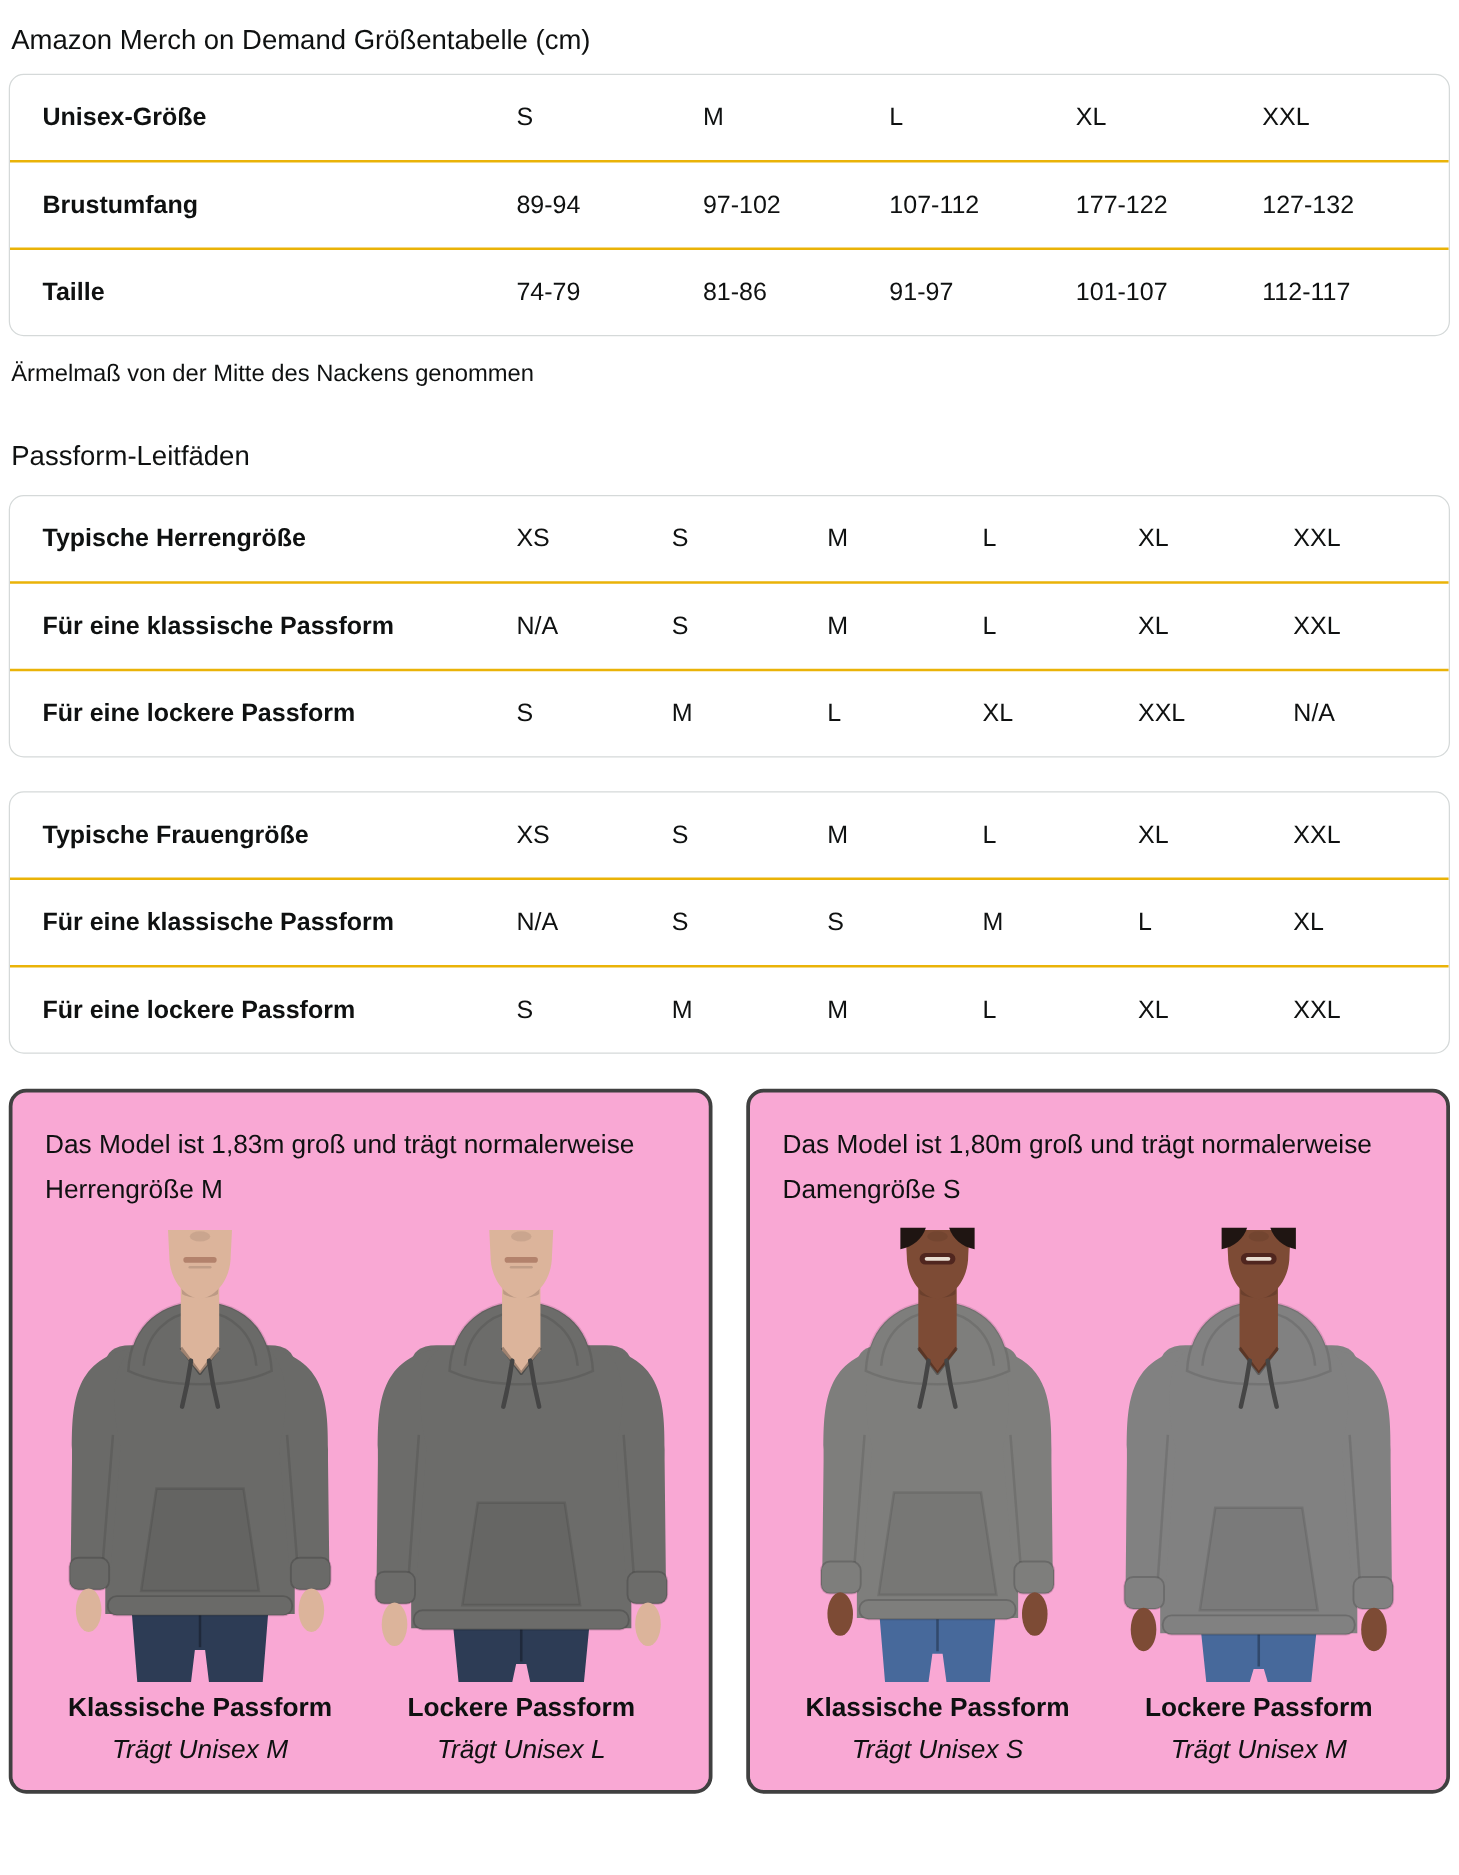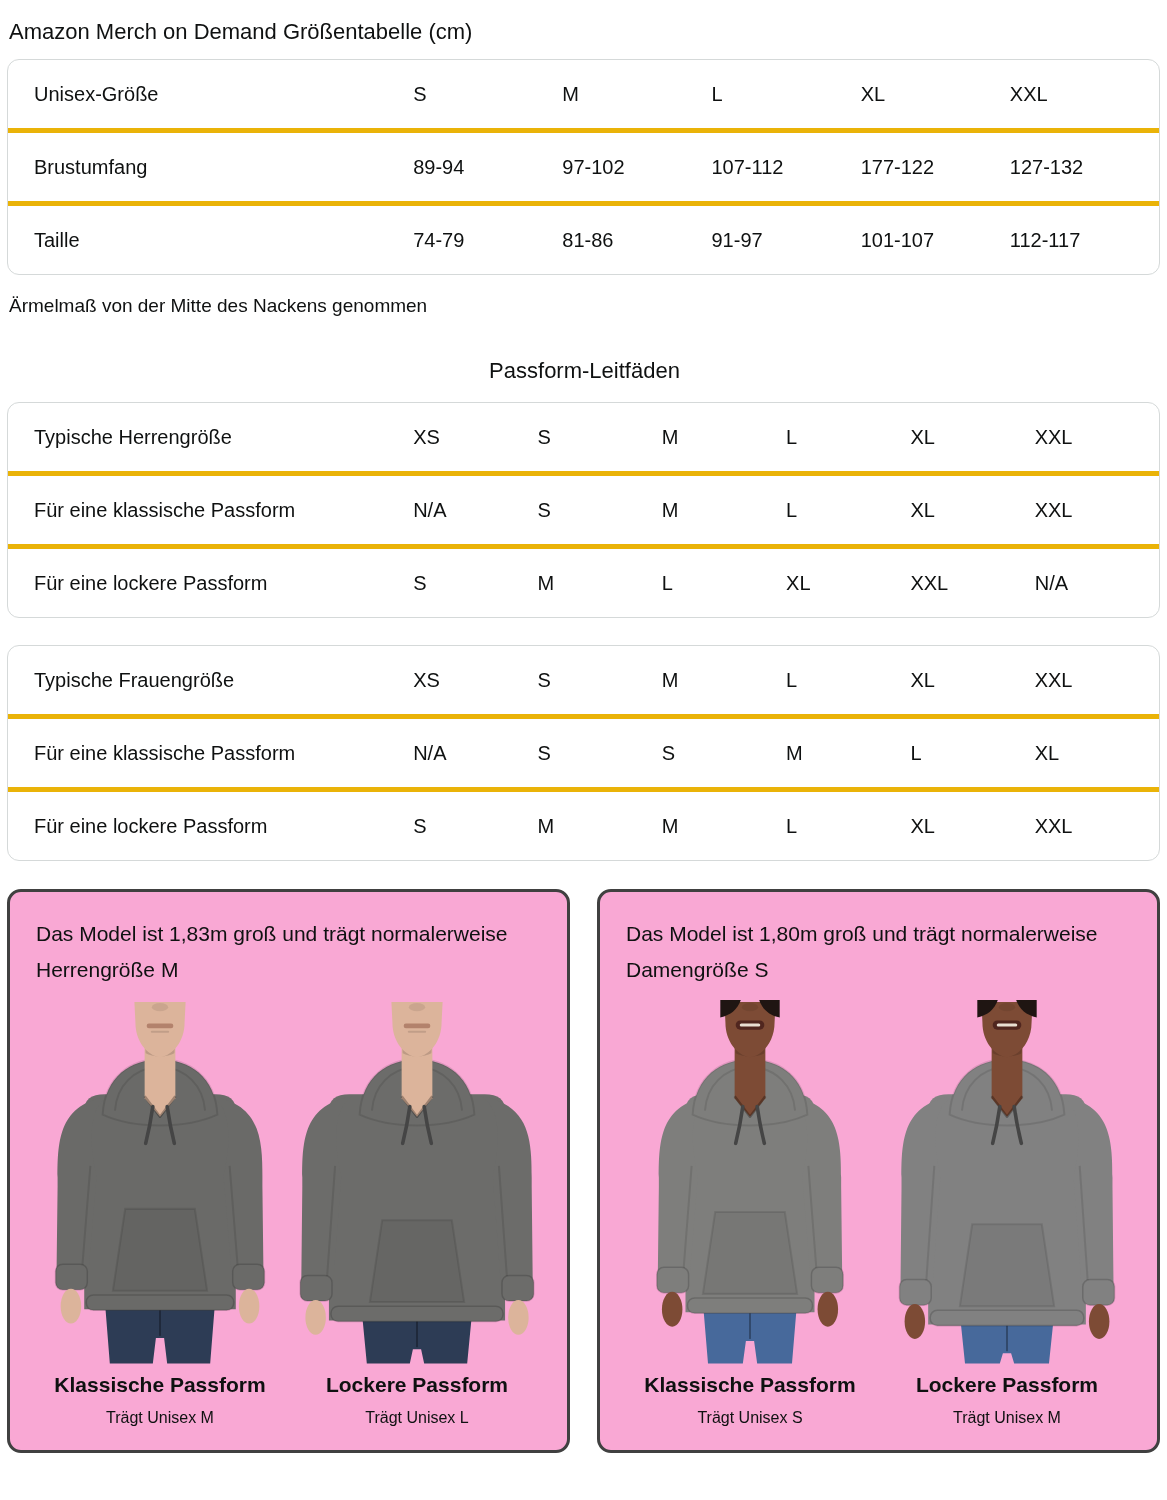--- a/index.html
+++ b/index.html
@@ -23,49 +23,49 @@
     overflow:hidden;
   }
   .t-row {
     display:grid;
     align-items:center;
     min-height:68px;
     font-size:20px;
   }
   .t5 .t-row { grid-template-columns:35.2% repeat(5, 1fr); }
   .t6 .t-row { grid-template-columns:35.2% repeat(6, 1fr); }
-  .t-row + .t-row { border-top:5px solid #eab308; }
-  .t-row .lbl { font-weight:normal; padding-left:26px; }
+  .t-row + .t-row { border-top:2px solid #eab308; }
+  .t-row .lbl { font-weight:bold; padding-left:26px; }
   .t-row .val { padding-right:4px; }
 
   .footnote {
     font-size:19px; margin:19px 0 0 2px; line-height:24px;
   }
   .section-heading {
-    font-size:22px; font-weight:400; margin:40px 0 18px 2px; line-height:26px;text-align:center;
+    font-size:22px; font-weight:400; margin:40px 0 18px 2px; line-height:26px;
   }
   .gap28 { height:27px; }
 
   .cards { display:flex; gap:27px; margin-top:28px; padding-bottom:10px; }
   .card {
     flex:1;
     border:3px solid #404040;
     border-radius:14px;
     padding:24px 22px 20px 22px;
     box-sizing:border-box;
     background:#f9a8d4;
   }
   .card .desc {
     font-size:21px; line-height:36px; margin:0 0 12px 4px;
   }
   .figures { display:flex; gap:1px;align-items:center; }
   .figure { flex:1; min-width:0; text-align:center; }
   .figure svg { width:100%; height:auto; display:block; }
   .fit-title { font-weight:bold; font-size:21px; line-height:26px; margin-top:8px; }
-  .fit-sub   { font-size:16px; line-height:25px; margin-top:7px; }
+  .fit-sub   { font-size:21px; line-height:25px; margin-top:7px;font-style:italic; }
 </style>
 </head>
 <body>
 
 <div class="page">
 
   <h1 class="title">Amazon Merch on Demand Größentabelle (cm)</h1>
 
   <div class="box t5">
     <div class="t-row">

